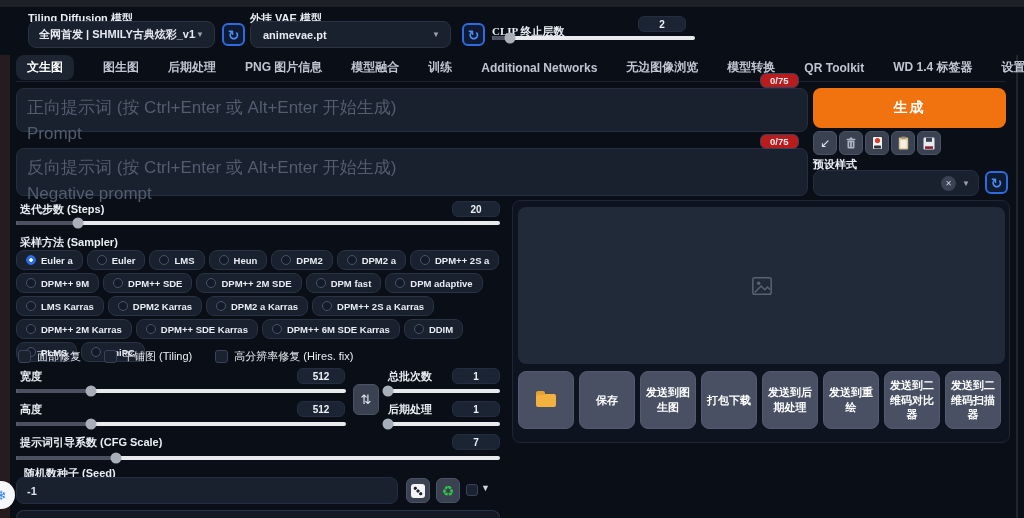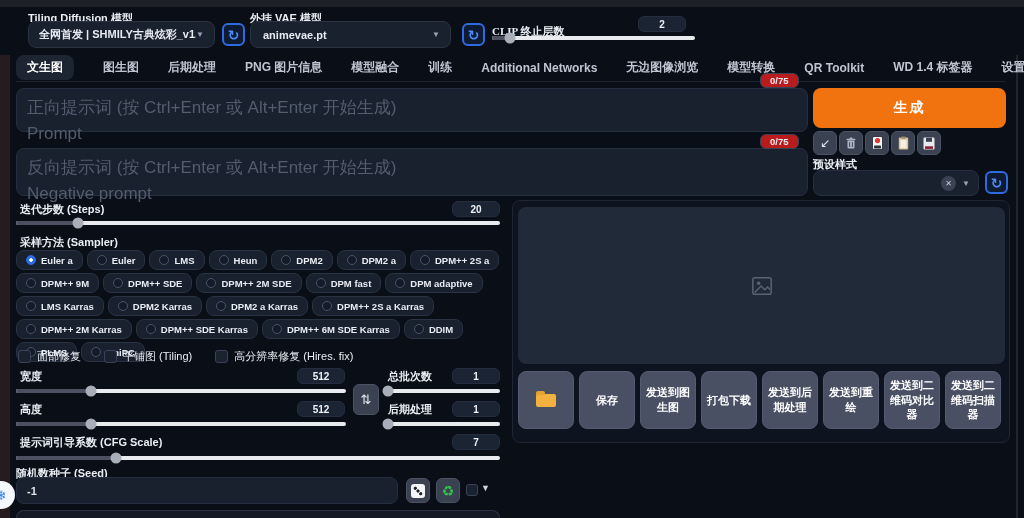--- a/index.html
+++ b/index.html
@@ -356,21 +356,21 @@
       <div class="handle"></div>
   </div>
 
   <div class="lbl" style="left:20px; top:435px;">提示词引导系数 (CFG Scale)</div>
   <div class="chip" style="left:452px; top:434px;">7</div>
   <div class="slider" style="left: 16px; top: 456px; width: 484px; --p: 20.7%;">
     <div class="fill"></div>
       <div class="handle"></div>
   </div>
 
-  <div class="lbl" style="left:16px; top:466px;">随机数种子 (Seed)</div>
+  <div class="lbl" style="left:24px; top:466px;">随机数种子 (Seed)</div>
   <div class="seed-input">
       <span>-1</span>
     </div>
   <div class="sq-btn" style="left:406px; top:478px; width:24px; height:25px;">
       <span class="dice-ico"></span>
     </div>
   <div class="sq-btn" style="left:436px; top:478px; width:24px; height:25px;">
       <span class="recycle-ico">♻</span>
     </div>
   <div class="mini-check"></div>

